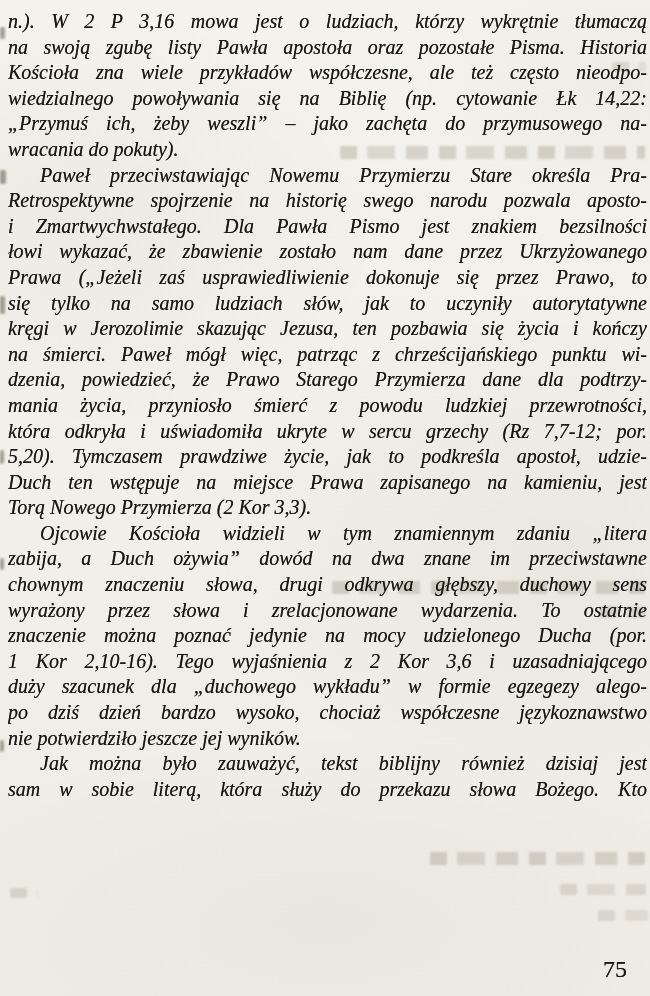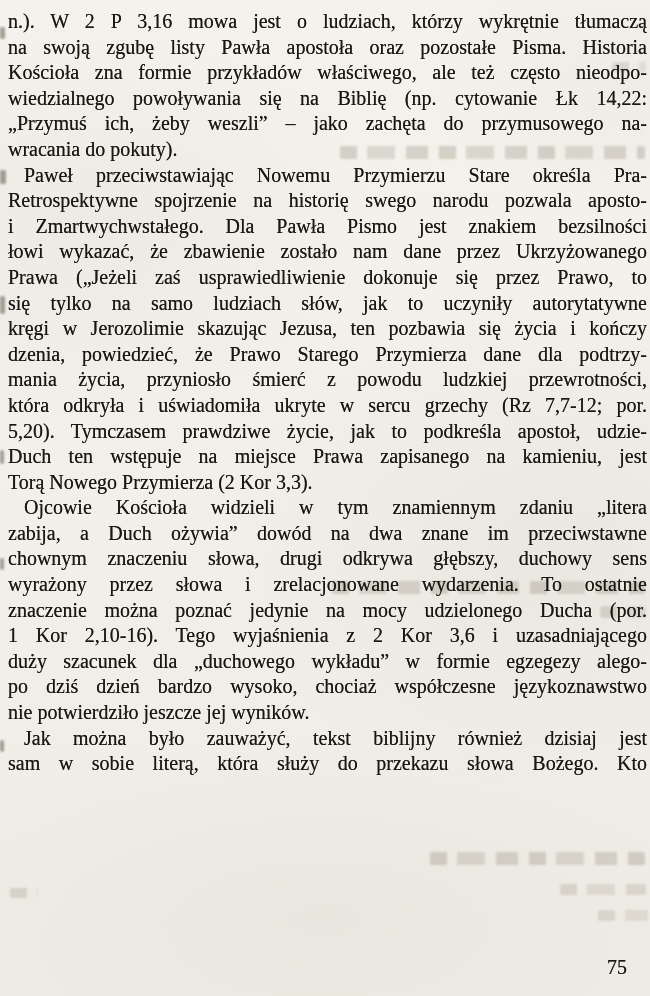--- a/index.html
+++ b/index.html
@@ -28,33 +28,34 @@
     font-size: 20px;
     line-height: 25.6px;
     text-shadow: 0 0 0.5px rgba(26,23,18,0.75);
   }
   .line {
     height: 25.6px;
     overflow: hidden;
     text-align: justify;
     text-align-last: justify;
     white-space: normal;
+    font-style: italic;
   }
   .line.indent {
-    padding-left: 16px;
+    padding-left: 32px;
   }
   .line.no-just {
     text-align-last: left;
   }
   .page-number {
     position: absolute;
     top: 956px;
     right: 23px;
     color: #1a1712;
-    font-size: 20px;
+    font-size: 24px;
     text-shadow: 0 0 0.5px rgba(26,23,18,0.7);
   }
   
   .ghost {
     position: absolute;
     filter: blur(1.3px);
     opacity: 0.5;
     border-radius: 2px;
     background: repeating-linear-gradient(90deg,
       rgba(128,120,102,0.55) 0px, rgba(128,120,102,0.55) 17px,
@@ -88,31 +89,32 @@
   <div class="smudge" style="left:0; top:27px;  width:5px; height:12px;"></div>
   <div class="smudge" style="left:0; top:170px; width:6px; height:14px;"></div>
   <div class="smudge" style="left:0; top:296px; width:5px; height:18px;"></div>
   <div class="smudge" style="left:0; top:450px; width:4px; height:14px;"></div>
   <div class="smudge" style="left:0; top:558px; width:4px; height:12px;"></div>
   <div class="smudge" style="left:0; top:740px; width:4px; height:12px;"></div>
 
   <div class="text-block" id="text-block">
       <div class="line">n.). W 2 P 3,16 mowa jest o ludziach, którzy wykrętnie tłumaczą</div>
       <div class="line">na swoją zgubę listy Pawła apostoła oraz pozostałe Pisma. Historia</div>
-      <div class="line">Kościoła zna formie przykładów właściwego, ale też często nieodpo-</div>
+      <div class="line">Kościoła zna wiele przykładów współczesne, ale też często nieodpo-</div>
       <div class="line">wiedzialnego powoływania się na Biblię (np. cytowanie Łk 14,22:</div>
       <div class="line">„Przymuś ich, żeby weszli” – jako zachęta do przymusowego na-</div>
       <div class="line no-just">wracania do pokuty).</div>
       <div class="line indent">Paweł przeciwstawiając Nowemu Przymierzu Stare określa Pra-</div>
       <div class="line">Retrospektywne spojrzenie na historię swego narodu pozwala aposto-</div>
       <div class="line">i Zmartwychwstałego. Dla Pawła Pismo jest znakiem bezsilności</div>
       <div class="line">łowi wykazać, że zbawienie zostało nam dane przez Ukrzyżowanego</div>
       <div class="line">Prawa („Jeżeli zaś usprawiedliwienie dokonuje się przez Prawo, to</div>
       <div class="line">się tylko na samo ludziach słów, jak to uczyniły autorytatywne</div>
       <div class="line">kręgi w Jerozolimie skazując Jezusa, ten pozbawia się życia i kończy</div>
+      <div class="line">na śmierci. Paweł mógł więc, patrząc z chrześcijańskiego punktu wi-</div>
       <div class="line">dzenia, powiedzieć, że Prawo Starego Przymierza dane dla podtrzy-</div>
       <div class="line">mania życia, przyniosło śmierć z powodu ludzkiej przewrotności,</div>
       <div class="line">która odkryła i uświadomiła ukryte w sercu grzechy (Rz 7,7-12; por.</div>
       <div class="line">5,20). Tymczasem prawdziwe życie, jak to podkreśla apostoł, udzie-</div>
       <div class="line">Duch ten wstępuje na miejsce Prawa zapisanego na kamieniu, jest</div>
       <div class="line no-just">Torą Nowego Przymierza (2 Kor 3,3).</div>
       <div class="line indent">Ojcowie Kościoła widzieli w tym znamiennym zdaniu „litera</div>
       <div class="line">zabija, a Duch ożywia” dowód na dwa znane im przeciwstawne</div>
       <div class="line">chownym znaczeniu słowa, drugi odkrywa głębszy, duchowy sens</div>
       <div class="line">wyrażony przez słowa i zrelacjonowane wydarzenia. To ostatnie</div>

